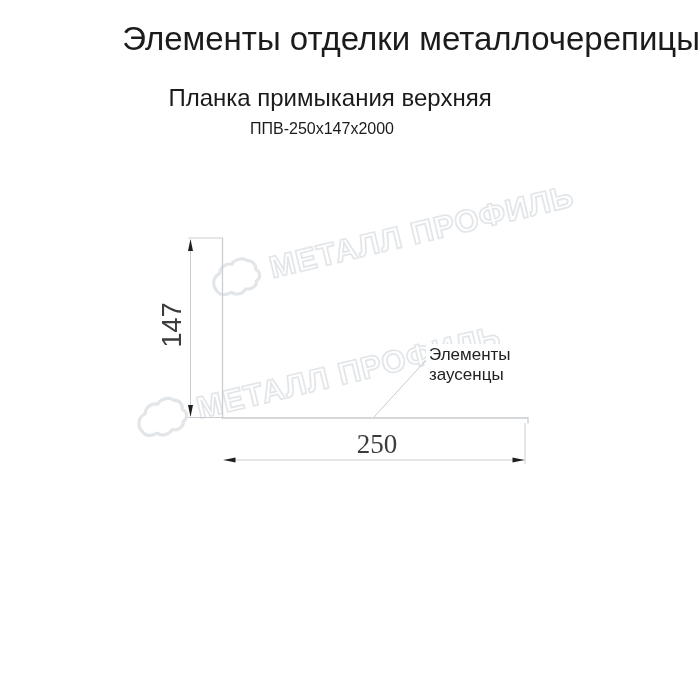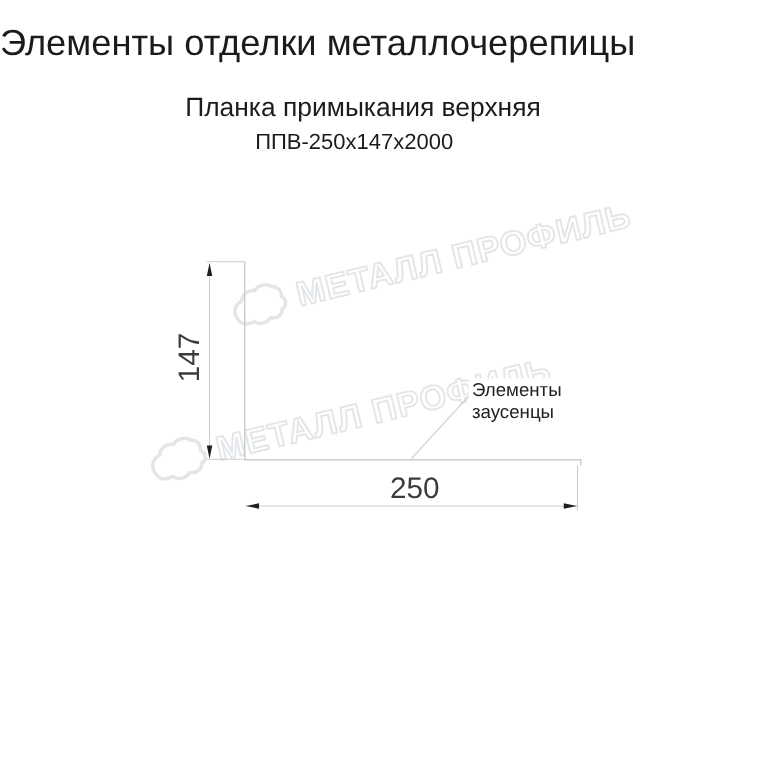--- a/index.html
+++ b/index.html
@@ -12,43 +12,43 @@
   }
   html,body{margin:0;padding:0;}
   body{
     width:700px;height:700px;position:relative;overflow:hidden;
     background:var(--background);
     font-family:"Liberation Sans","DejaVu Sans",sans-serif;
     color:var(--heading-text);
   }
   .abs{position:absolute;}
   
-  .title{top:20px;left:0;width:700px;text-align:left;font-size:33px;line-height:37px;color:var(--heading-text);z-index:3;}
+  .title{top:20px;left:0;width:700px;text-align:right;font-size:33px;line-height:37px;color:var(--heading-text);z-index:3;}
   .subtitle{top:84px;left:0;width:660px;text-align:center;font-size:24px;line-height:28px;color:var(--heading-text);z-index:3;}
-  .model{top:116px;left:0;width:644px;text-align:center;font-size:20px;line-height:26px;color:var(--heading-text);z-index:3;}
+  .model{top:116px;left:0;width:644px;text-align:center;font-size:16px;line-height:26px;color:var(--heading-text);z-index:3;}
   
   .wm{display:flex;align-items:center;gap:10px;transform-origin:0 50%;z-index:1;white-space:nowrap;}
   .wm-1{left:206px;top:262px;transform:rotate(-13.5deg);}
   .wm-2{left:131px;top:402px;transform:rotate(-13.5deg);}
   .wm-text{
     font-size:31px;font-weight:bold;letter-spacing:1px;color:#ffffff;
     -webkit-text-stroke:1.7px var(--watermark);
     text-shadow:0 0 1px var(--watermark);
   }
   .wm-logo{display:block;}
   .wm-logo path{fill:#ffffff;stroke:var(--watermark);stroke-width:3.6;stroke-linejoin:round;}
   
   .drawing{left:0;top:180px;z-index:2;}
   .pline{stroke:var(--drawing-line);stroke-width:1.3;fill:none;}
   .thin{stroke:var(--drawing-line);stroke-width:1;fill:none;}
   .arrowhead{fill:var(--arrow);stroke:none;}
   
   .dim{font-size:27px;color:var(--dimension-text);z-index:3;text-align:center;}
   .dim-h{left:137px;top:311px;width:70px;height:28px;line-height:28px;transform:rotate(-90deg);}
-  .dim-w{left:337px;top:430px;width:80px;line-height:28px;}
+  .dim-w{left:337px;top:430px;width:80px;line-height:28px;font-family:Liberation Serif, serif;}
   
   .face-label{
     left:426px;top:344px;z-index:3;background:var(--background);
     font-size:17px;line-height:20px;color:#222;padding:1px 3px;
   }
   
   .footer{left:11px;top:651px;z-index:3;font-size:15px;line-height:17.5px;color:#2e2e2e;}
 </style>
 </head>
 <body>

